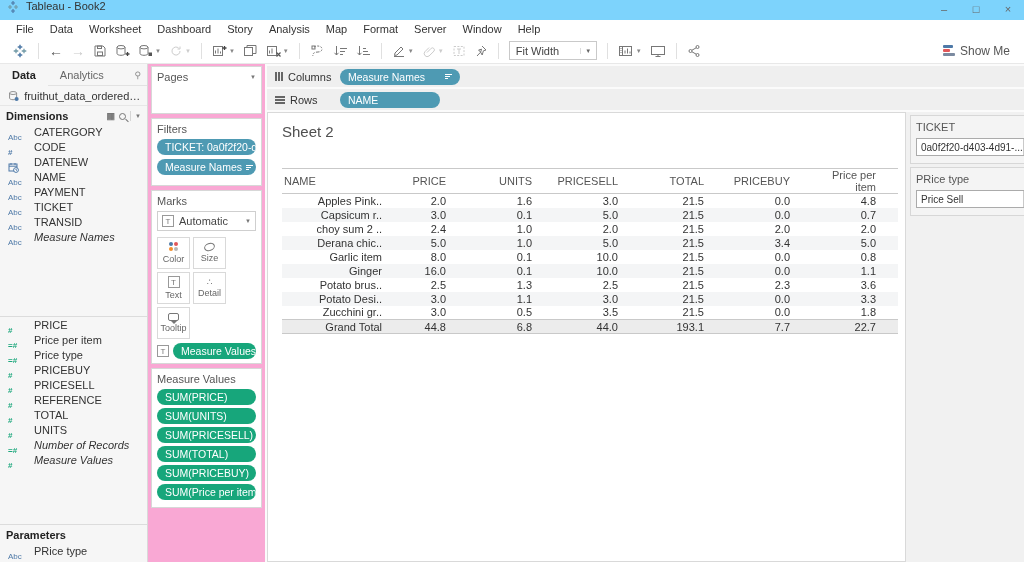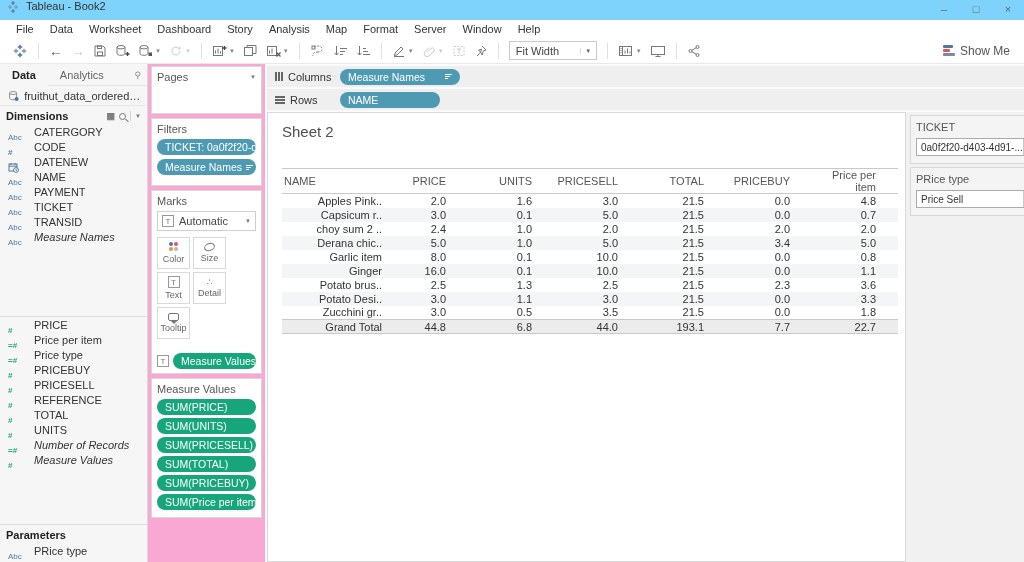--- a/index.html
+++ b/index.html
@@ -73,21 +73,21 @@
   .card-title .caret-ic { margin-left:auto; }
   .pill { height:16px; border-radius:9px; color:#fff; font-size:10.5px; display:flex; align-items:center; padding:0 8px; margin-bottom:4px; white-space:nowrap; overflow:hidden; }
   .pill.blue { background:#4e9ab3; }
   .pill.green { background:#17a67b; }
   .fico { margin-left:auto; display:flex; flex-direction:column; gap:1px; padding-left:4px; }
   .fico i { display:block; height:1px; background:#fff; }
   .fico i:nth-child(1){ width:7px; } .fico i:nth-child(2){ width:5px; } .fico i:nth-child(3){ width:3px; }
   .marks-dd { display:flex; align-items:center; border:1px solid #cfcfcf; height:20px; padding:0 4px; margin-bottom:6px; background:#fff; }
   .tbox { width:12px; height:12px; border:1px solid #999; color:#777; font-size:8px; line-height:11px; text-align:center; flex:none; }
   .marks-dd .val { margin-left:5px; color:#444; flex:1; }
-  .marks-grid { display:flex; flex-wrap:wrap; gap:3px; margin-bottom:14px; }
+  .marks-grid { display:flex; flex-wrap:wrap; gap:3px; margin-bottom:4px; }
   .mark-btn { width:33px; height:32px; border:1px solid #d9d9d9; background:#fff; display:flex; flex-direction:column; align-items:center; justify-content:center; gap:2px; }
   .mark-btn .mlabel { font-size:9px; color:#666; }
   .color-dots { width:10px; height:10px; display:grid; grid-template-columns:5px 5px; }
   .color-dots i { width:4px; height:4px; border-radius:50%; }
   .size-ell { width:11px; height:8px; border:1px solid #777; border-radius:50%; transform:rotate(-20deg); }
   .detail-ic { font-size:9px; color:#777; line-height:8px; }
   .tip-ic { width:11px; height:8px; border:1px solid #777; border-radius:2px; position:relative; }
   .tip-ic:after { content:""; position:absolute; left:2px; top:7px; border:3px solid transparent; border-top-color:#777; }
   .marks-pill-row { display:flex; align-items:center; gap:4px; }
   .marks-pill-row .pill { flex:1; margin-bottom:0; }

